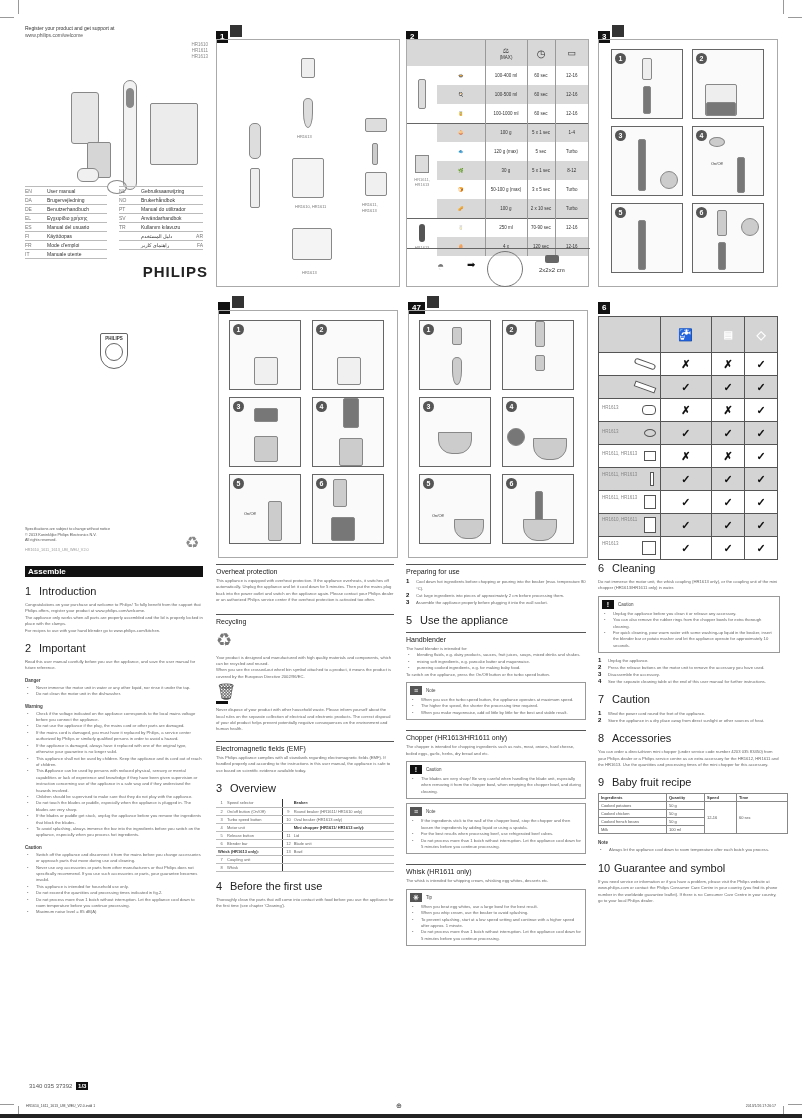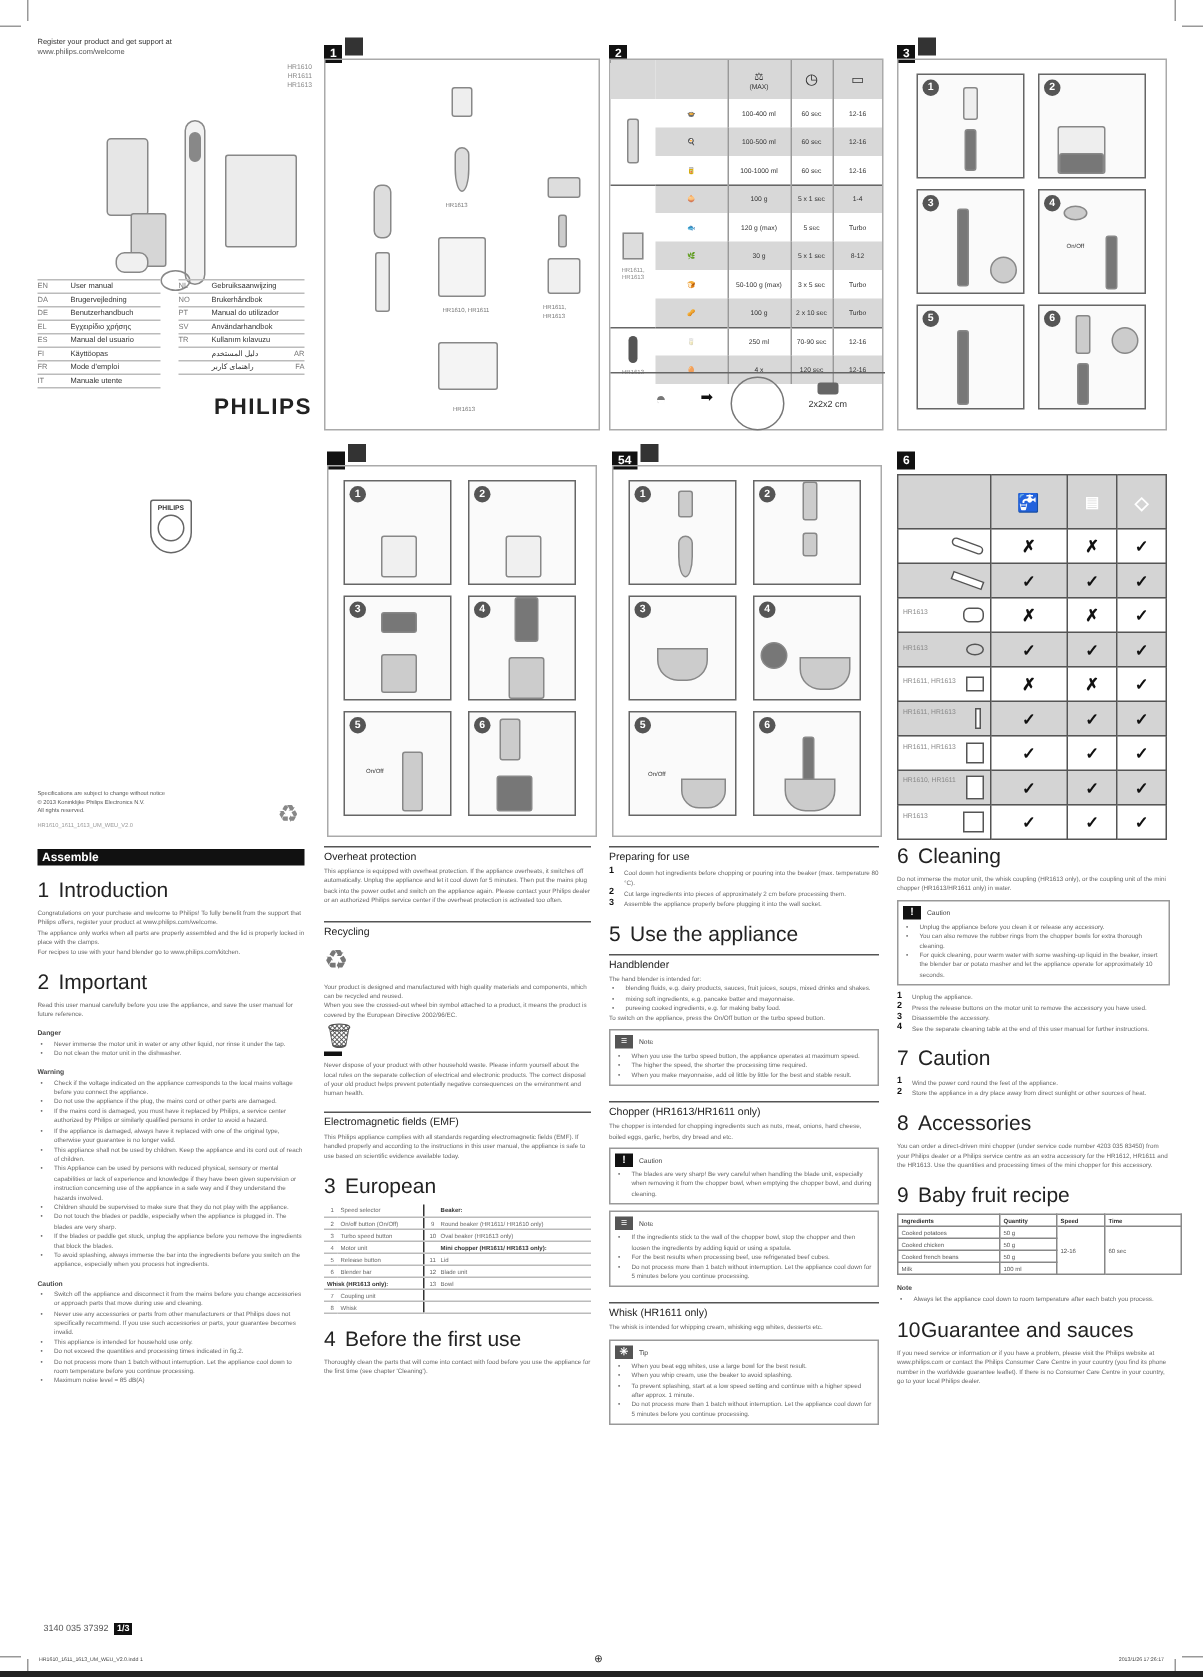--- a/index.html
+++ b/index.html
@@ -17,21 +17,21 @@
 .lang-row{display:flex;font-size:5px;line-height:8px;border-bottom:0.5px solid #bbb;color:#333}
 .lang-row .code{width:22px;color:#777}
 .t2 table{border-collapse:collapse;width:100%;font-size:4.5px}
 .t2 td{height:19px;text-align:center;border-left:1px solid #999;color:#333}
 .t2 tr.gray td{background:#d8d8d8}
 .t6 table{border-collapse:collapse;width:100%}
 .t6 td{border:1px solid #555;height:23px;text-align:center;font-size:11px;font-weight:bold;color:#111}
 .t6 tr.gray td{background:#d4d4d4}
 .t6 td.lab{font-size:4.5px;font-weight:normal;color:#888;text-align:left;padding-left:3px}
 .bar{background:#111;color:#fff;font-size:8px;font-weight:bold;padding:1px 3px}
-.h1{font-size:14px;color:#222;margin:8px 0 5px}
+.h1{font-size:11px;color:#222;margin:8px 0 5px}
 .h1 .n{display:inline-block;width:14px}
 .h2{font-size:7px;color:#222;border-top:1.5px solid #555;padding-top:3px;margin:6px 0 3px}
 .p{font-size:4.2px;line-height:6.4px;color:#666}
 .sub{font-size:4.5px;font-weight:bold;color:#444;margin:6px 0 2px}
 ul.b{list-style:none}
 ul.b li{font-size:4.2px;line-height:6.4px;color:#666;padding-left:11px;position:relative}
 ul.b li:before{content:"•";position:absolute;left:2px}
 .num li{list-style:none;font-size:4.2px;line-height:7px;color:#666;position:relative;padding-left:10px}
 .num li span.k{position:absolute;left:0;font-size:6px;font-weight:bold;color:#111}
 .callout{border:1px solid #999;margin:4px 0;padding:3px}
@@ -331,21 +331,21 @@
       </div>
     <div class="panel" style="left:93px;top:163px;width:72px;height:70px">
         <div class="circ">6</div>
         <div class="ill" style="left:20px;top:4px;width:14px;height:28px"></div>
         <div class="ill dark" style="left:18px;top:42px;width:24px;height:24px"></div>
       </div>
   </div>
 </section>
 
 <section class="abs" style="left:408px;top:296px;width:180px;height:262px">
-  <div><span class="fig-num">54</span><span class="fig-ico"></span></div>
+  <div><span class="fig-num">47</span><span class="fig-ico"></span></div>
   <div class="fig-box" style="left:0;top:14px;width:180px;height:248px">
     <div class="panel" style="left:10px;top:9px;width:72px;height:70px">
         <div class="circ">1</div>
         <div class="ill" style="left:32px;top:6px;width:10px;height:18px"></div>
         <div class="ill" style="left:32px;top:36px;width:10px;height:28px;border-radius:5px 5px 50% 50%"></div>
       </div>
     <div class="panel" style="left:93px;top:9px;width:72px;height:70px">
         <div class="circ">2</div>
         <div class="ill" style="left:32px;top:0;width:10px;height:26px"></div>
         <div class="ill" style="left:32px;top:34px;width:10px;height:16px"></div>
@@ -481,21 +481,21 @@
   <div class="h2" style="margin-top:0">Overheat protection</div>
   <p class="p">This appliance is equipped with overheat protection. If the appliance overheats, it switches off automatically. Unplug the appliance and let it cool down for 5 minutes. Then put the mains plug back into the power outlet and switch on the appliance again. Please contact your Philips dealer or an authorized Philips service center if the overheat protection is activated too often.</p>
   <div class="h2" style="margin-top:10px">Recycling</div>
   <div style="font-size:18px;color:#777;margin:4px 0">♻</div>
   <p class="p">Your product is designed and manufactured with high quality materials and components, which can be recycled and reused.</p>
   <p class="p">When you see the crossed-out wheel bin symbol attached to a product, it means the product is covered by the European Directive 2002/96/EC.</p>
   <div style="font-size:16px;color:#555;margin:3px 0;line-height:18px">🗑<div style="width:12px;height:3px;background:#111"></div></div>
   <p class="p">Never dispose of your product with other household waste. Please inform yourself about the local rules on the separate collection of electrical and electronic products. The correct disposal of your old product helps prevent potentially negative consequences on the environment and human health.</p>
   <div class="h2" style="margin-top:8px">Electromagnetic fields (EMF)</div>
   <p class="p">This Philips appliance complies with all standards regarding electromagnetic fields (EMF). If handled properly and according to the instructions in this user manual, the appliance is safe to use based on scientific evidence available today.</p>
-  <div class="h1"><span class="n">3</span><span>European</span></div>
+  <div class="h1"><span class="n">3</span><span>Overview</span></div>
   <div class="ov">
     <table>
       <tbody>
           <tr>
             <td class="c">1</td>
             <td>Speed selector</td>
             <td class="c mid"></td>
             <td style="font-weight:bold;color:#333">Beaker:</td>
           </tr>
       <tr>
@@ -672,21 +672,21 @@
             <td>Milk</td>
             <td>100 ml</td>
           </tr>
     </tbody>
       </table>
   </div>
   <div class="sub">Note</div>
   <ul class="b">
       <li>Always let the appliance cool down to room temperature after each batch you process.</li>
     </ul>
-  <div class="h1"><span class="n" style="width:16px">10</span><span>Guarantee and sauces</span></div>
+  <div class="h1"><span class="n" style="width:16px">10</span><span>Guarantee and symbol</span></div>
   <p class="p">If you need service or information or if you have a problem, please visit the Philips website at www.philips.com or contact the Philips Consumer Care Centre in your country (you find its phone number in the worldwide guarantee leaflet). If there is no Consumer Care Centre in your country, go to your local Philips dealer.</p>
 </section>
 
 <div class="abs" style="left:29px;top:1083px;font-size:6px;color:#555">
   <span>3140 035 37392</span>
   <span style="background:#111;color:#fff;font-weight:bold;padding:1px 2px;margin-left:2px">1/3</span>
 </div>
 <div class="cropmark" style="left:0;top:1104px;width:14px;height:1px"></div>
 <div class="cropmark" style="left:18px;top:1106px;width:1px;height:12px"></div>
 <div class="abs" style="left:26px;top:1104px;font-size:3.5px;color:#444">HR1610_1611_1613_UM_WEU_V2.0.indd 1</div>

